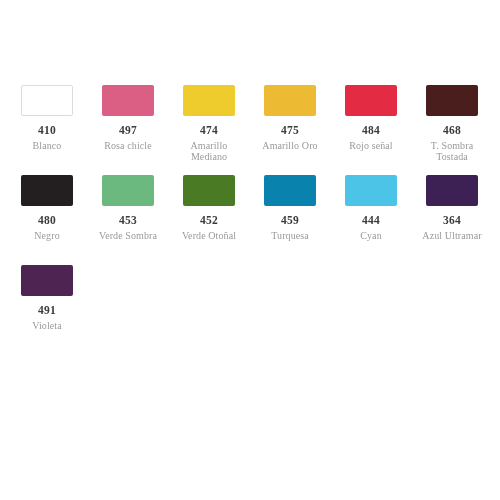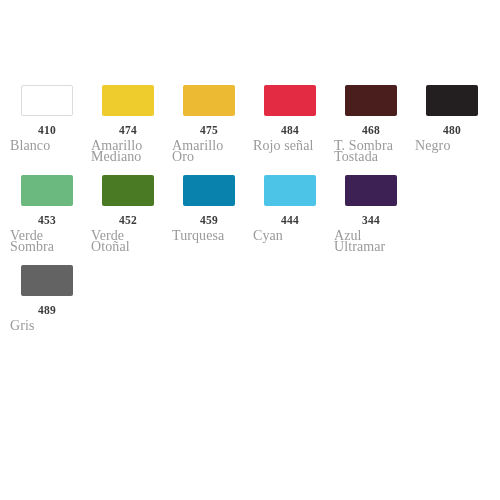--- a/index.html
+++ b/index.html
@@ -50,21 +50,22 @@
     font-size: 11.5px;
     font-weight: 700;
     color: #3b3b3b;
     letter-spacing: 0.2px;
     line-height: 12px;
   }
   .swatch-name {
     margin-top: 4px;
     width: 74px;
     margin-left: -11px;
-    font-size: 14px;
+    text-align: center;
+    font-size: 10px;
     font-weight: 400;
     color: #9a9a9a;
     line-height: 11px;
     letter-spacing: 0.1px;
   }
   .cell-inner {
     display: flex;
     flex-direction: column;
     align-items: flex-start;
     font-family: Liberation Serif, serif;
@@ -77,20 +78,27 @@
 </head>
 <body>
 
 <div id="palette-page">
   <div id="swatch-grid">
       <div class="swatch-cell">
         <div class="cell-inner">
           <div class="swatch-chip bordered" style="background-color: rgb(255, 255, 255);"></div>
           <div class="swatch-code">410</div>
           <div class="swatch-name">Blanco</div>
+        </div>
+      </div>
+      <div class="swatch-cell">
+        <div class="cell-inner">
+          <div class="swatch-chip" style="background-color: rgb(219, 94, 133);"></div>
+          <div class="swatch-code">497</div>
+          <div class="swatch-name">Rosa chicle</div>
         </div>
       </div>
       <div class="swatch-cell">
         <div class="cell-inner">
           <div class="swatch-chip" style="background-color: rgb(239, 204, 46);"></div>
           <div class="swatch-code">474</div>
           <div class="swatch-name">Amarillo Mediano</div>
         </div>
       </div>
       <div class="swatch-cell">
@@ -145,26 +153,26 @@
       <div class="swatch-cell">
         <div class="cell-inner">
           <div class="swatch-chip" style="background-color: rgb(75, 196, 232);"></div>
           <div class="swatch-code">444</div>
           <div class="swatch-name">Cyan</div>
         </div>
       </div>
       <div class="swatch-cell">
         <div class="cell-inner">
           <div class="swatch-chip" style="background-color: rgb(61, 32, 84);"></div>
-          <div class="swatch-code">344</div>
+          <div class="swatch-code">364</div>
           <div class="swatch-name">Azul Ultramar</div>
         </div>
       </div>
-      <div class="cell-spacer"></div>
       <div class="swatch-cell">
         <div class="cell-inner">
-          <div class="swatch-chip" style="background-color: rgb(99, 99, 99);"></div>
-          <div class="swatch-code">489</div>
-          <div class="swatch-name">Gris</div>
+          <div class="swatch-chip" style="background-color: rgb(78, 36, 83);"></div>
+          <div class="swatch-code">491</div>
+          <div class="swatch-name">Violeta</div>
         </div>
       </div>
+      <div class="cell-spacer"></div>
     </div>
 </div>
 
 </body></html>

